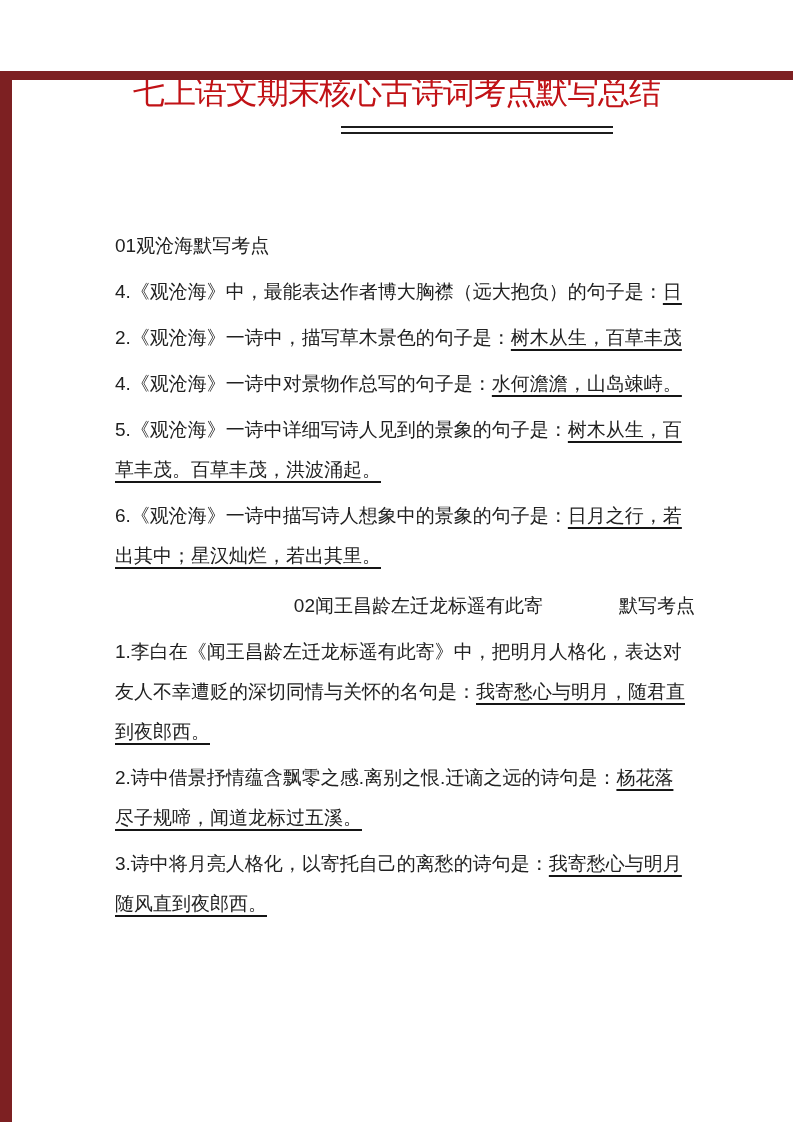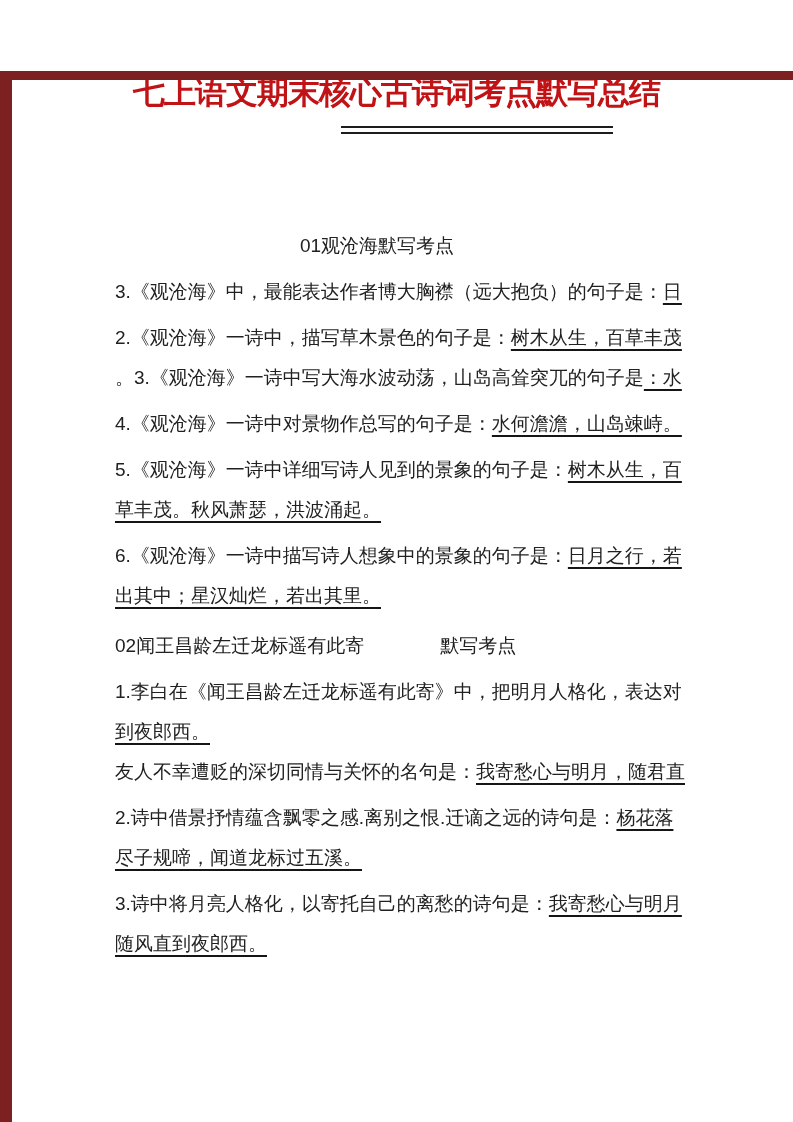--- a/index.html
+++ b/index.html
@@ -21,21 +21,21 @@
   }
   .border-top{
     position:absolute;left:0;top:0;width:793px;height:9px;
     background:#7d2022;
   }
   .doc-title{
     margin:71px 0 8px 0;
     text-align:center;
     font-size:32px;
     letter-spacing:-1px;
-    font-weight:700;
+    font-weight:400;
     color:#c11216;
     line-height:42px;
     white-space:nowrap;
   }
   .title-divider{
     margin:13px 0 0 341px;
     width:272px;
     height:4px;
     border-top:2px solid #1c1c1c;
     border-bottom:2px solid #1c1c1c;
@@ -47,25 +47,24 @@
     color:#212121;
     font-size:19px;
   }
   .sec-heading{
     height:40px;line-height:40px;
     white-space:nowrap;
     font-size:19px;
     color:#212121;
   }
   .sec-heading.center{
-    text-align:center;
     padding-right:56px;
   }
   .sec-heading.left{
-    text-align:left;
+    text-align:right;
     margin-top:10px;
     margin-bottom:0;
   }
   .line{
     height:40px;line-height:40px;
     white-space:nowrap;
     font-size:19px;
   }
   .para-start{
     margin-top:6px;
@@ -83,30 +82,29 @@
 <div class="page">
   <div class="border-left"></div>
   <div class="border-top"></div>
 
   <h1 class="doc-title">七上语文期末核心古诗词考点默写总结</h1>
 
   <div class="title-divider"></div>
 
   <div class="content" id="content">
       <div class="sec-heading center">01观沧海默写考点</div>
-      <div class="line para-start"><span class="">3.《观沧海》中，最能表达作者博大胸襟（远大抱负）的句子是：</span><span class="u">日</span></div>
+      <div class="line para-start"><span class="">4.《观沧海》中，最能表达作者博大胸襟（远大抱负）的句子是：</span><span class="u">日</span></div>
       <div class="line para-start"><span class="">2.《观沧海》一诗中，描写草木景色的句子是：</span><span class="u">树木从生，百草丰茂</span></div>
-      <div class="line"><span class="">。3.《观沧海》一诗中写大海水波动荡，山岛高耸突兀的句子是</span><span class="u">：水</span></div>
       <div class="line para-start"><span class="">4.《观沧海》一诗中对景物作总写的句子是：</span><span class="u">水何澹澹，山岛竦峙。</span></div>
       <div class="line para-start"><span class="">5.《观沧海》一诗中详细写诗人见到的景象的句子是：</span><span class="u">树木从生，百</span></div>
-      <div class="line"><span class="u">草丰茂。秋风萧瑟，洪波涌起。</span></div>
+      <div class="line"><span class="u">草丰茂。百草丰茂，洪波涌起。</span></div>
       <div class="line para-start"><span class="">6.《观沧海》一诗中描写诗人想象中的景象的句子是：</span><span class="u">日月之行，若</span></div>
       <div class="line"><span class="u">出其中；星汉灿烂，若出其里。</span></div>
       <div class="sec-heading left">02闻王昌龄左迁龙标遥有此寄　　　　默写考点</div>
       <div class="line para-start"><span class="">1.李白在《闻王昌龄左迁龙标遥有此寄》中，把明月人格化，表达对</span></div>
+      <div class="line"><span class="">友人不幸遭贬的深切同情与关怀的名句是：</span><span class="u">我寄愁心与明月，随君直</span></div>
       <div class="line"><span class="u">到夜郎西。</span></div>
-      <div class="line"><span class="">友人不幸遭贬的深切同情与关怀的名句是：</span><span class="u">我寄愁心与明月，随君直</span></div>
       <div class="line para-start"><span class="">2.诗中借景抒情蕴含飘零之感.离别之恨.迁谪之远的诗句是：</span><span class="u">杨花落</span></div>
       <div class="line"><span class="u">尽子规啼，闻道龙标过五溪。</span></div>
       <div class="line para-start"><span class="">3.诗中将月亮人格化，以寄托自己的离愁的诗句是：</span><span class="u">我寄愁心与明月</span></div>
       <div class="line"><span class="u">随风直到夜郎西。</span></div>
     </div>
 </div>
 
 </body></html>

